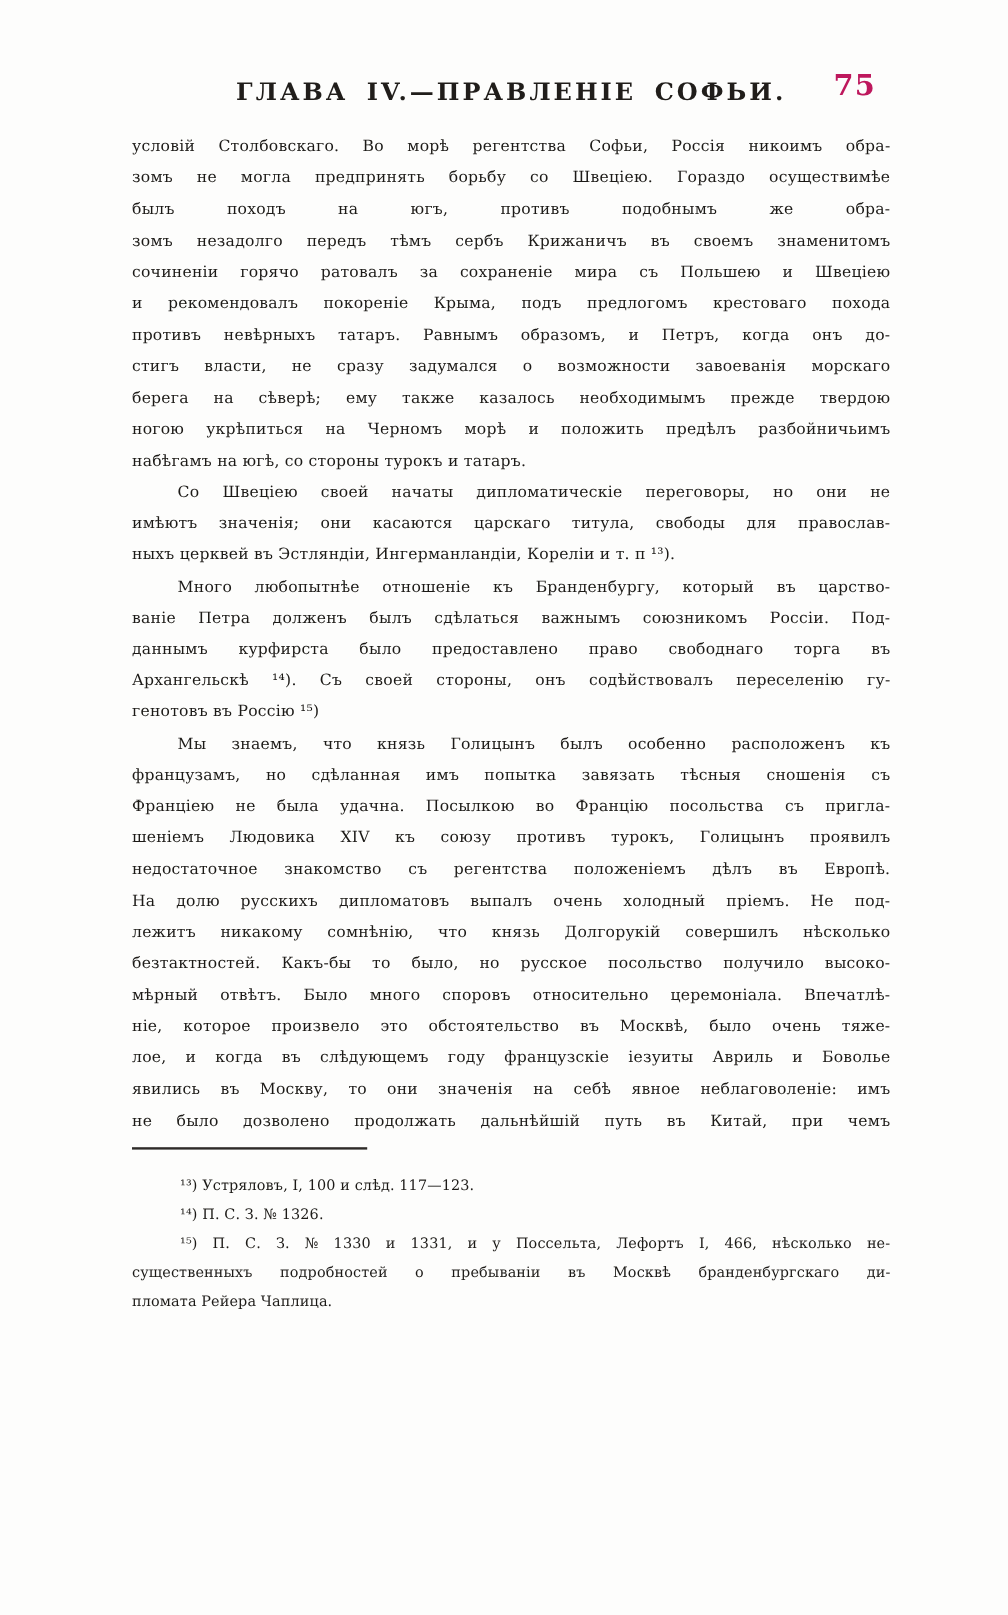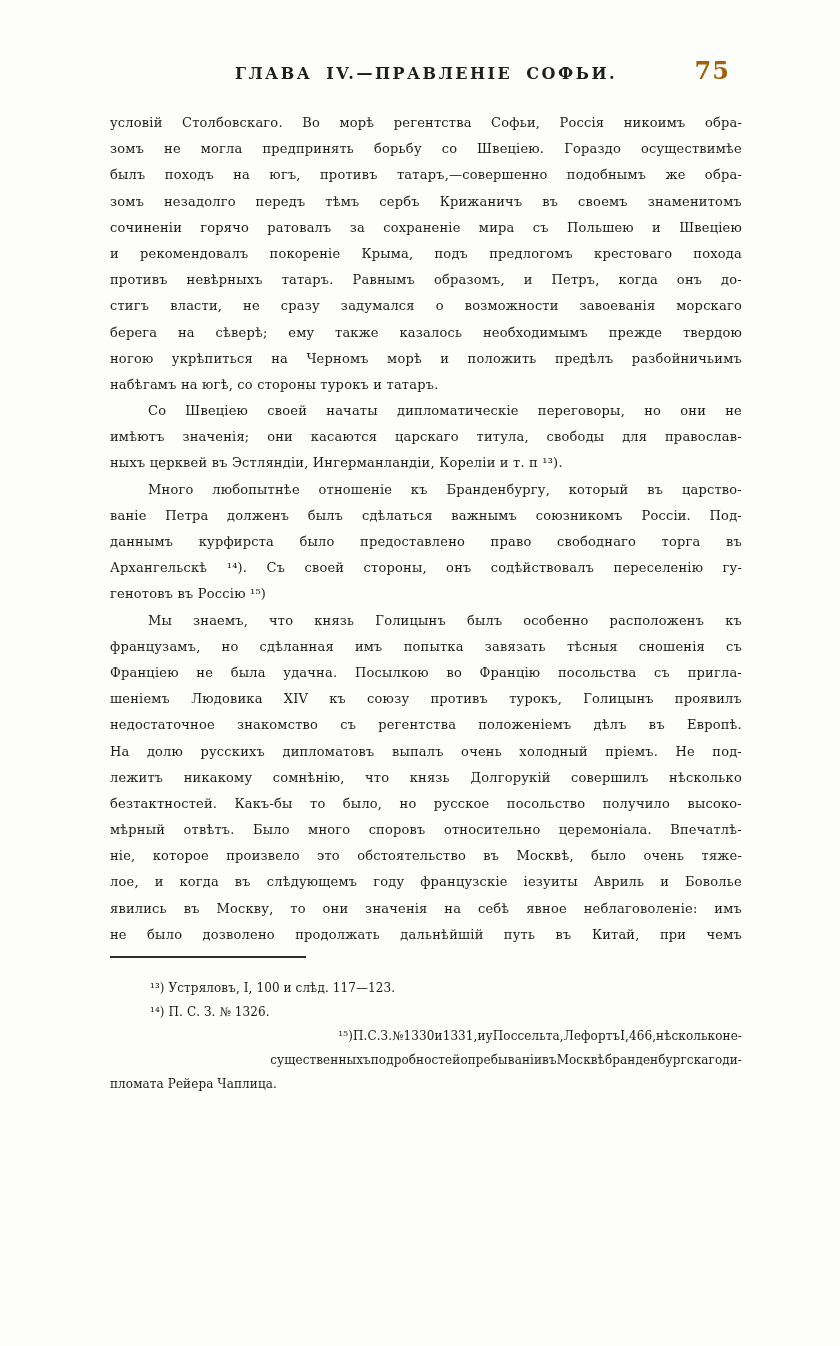--- a/index.html
+++ b/index.html
@@ -13,34 +13,34 @@
     overflow:hidden;
   }
   .header-row{
     position:absolute;
     top:64px; left:110px; width:632px; height:30px;
   }
   .chapter-title{
     position:absolute;
     left:0; right:0;
     text-align:center;
-    font-size:16px;
+    font-size:20px;
     font-weight:bold;
     letter-spacing:2.5px;
     word-spacing:6px;
     color:#201d1a;
     white-space:nowrap;
   }
   .page-number{
     position:absolute;
     right:12px; top:-8px;
     font-size:24px;
     font-weight:600;
     letter-spacing:1px;
-    color:#a16207;
+    color:#be185d;
   }
   .text-block{
     position:absolute;
     top:110px; left:110px; width:632px;
     font-size:13px;
     line-height:26.2px;
     letter-spacing:0.2px;
   }
   .line{height:26.2px;white-space:nowrap;}
   .line.just{display:flex;justify-content:space-between;white-space:normal;}
@@ -52,21 +52,21 @@
     background:#2e2b28;
   }
   .footnote-block{
     position:absolute;
     top:976px; left:110px; width:632px;
     font-size:12px;
     line-height:24px;
     letter-spacing:0.1px;
   }
   .fn-line{height:24px;white-space:nowrap;}
-  .fn-line.just{display:flex;justify-content:flex-end;white-space:normal;}
+  .fn-line.just{display:flex;justify-content:space-between;white-space:normal;}
   .fn-line.indent{padding-left:40px;}
 </style>
 </head>
 <body>
 
 <div class="page">
 
   <div class="header-row">
     <div class="chapter-title">ГЛАВА IV.—ПРАВЛЕНІЕ СОФЬИ.</div>
     <div class="page-number">75</div>
@@ -95,21 +95,20 @@
           <span>Швеціею.</span>
           <span>Гораздо</span>
           <span>осуществимѣе</span>
         </div>
         <div class="line just">
           <span>былъ</span>
           <span>походъ</span>
           <span>на</span>
           <span>югъ,</span>
           <span>противъ</span>
-          <span>татаръ,—совершенно</span>
           <span>подобнымъ</span>
           <span>же</span>
           <span>обра-</span>
         </div>
         <div class="line just">
           <span>зомъ</span>
           <span>незадолго</span>
           <span>передъ</span>
           <span>тѣмъ</span>
           <span>сербъ</span>

